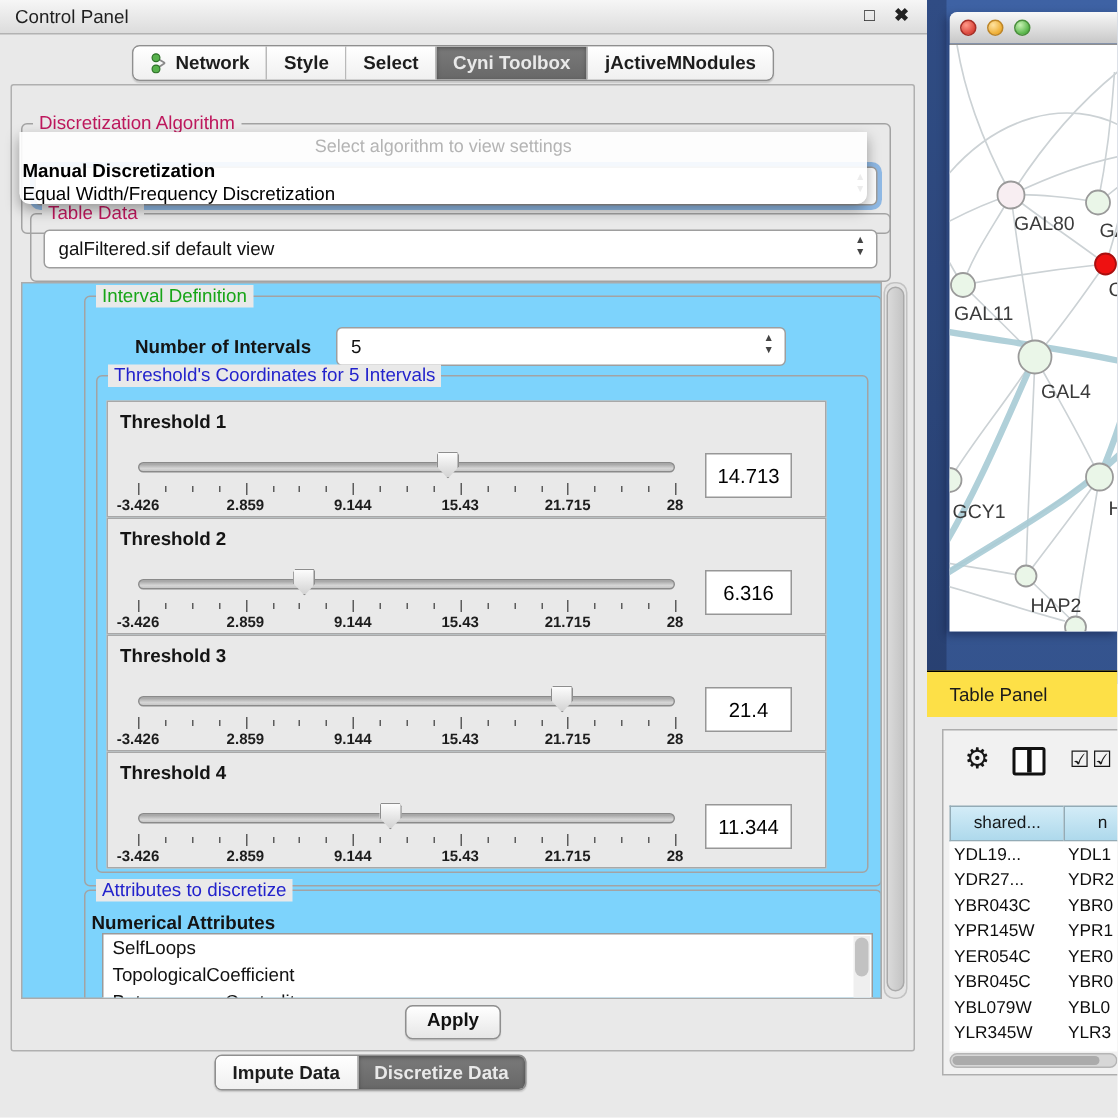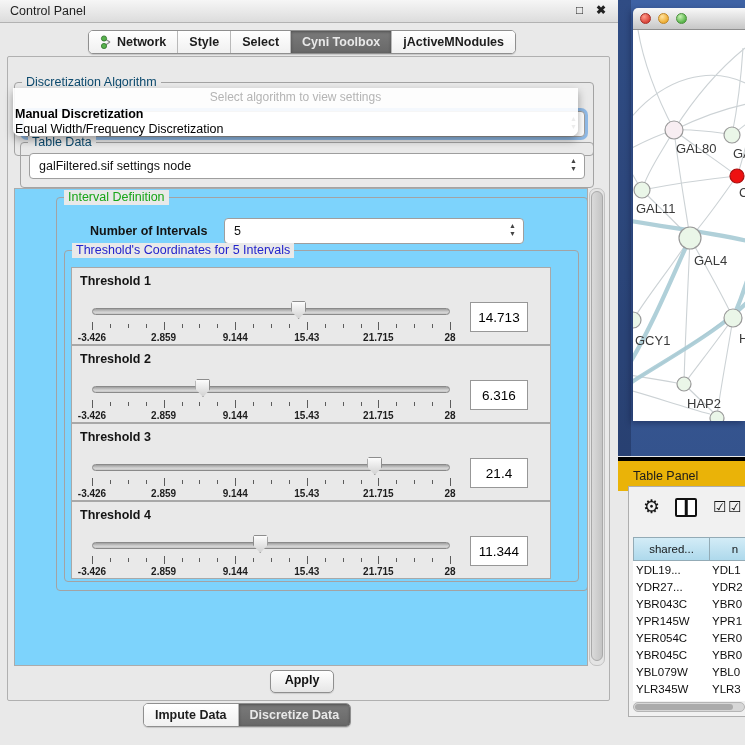--- a/index.html
+++ b/index.html
@@ -17,21 +17,21 @@
   
   .seggroup{display:inline-flex;height:22px;border:1px solid #8f8f8f;border-radius:5px;overflow:hidden;background:#fff;box-shadow:0 1px 1px rgba(0,0,0,.15);}
   .seg{display:flex;align-items:center;gap:4px;padding:0 11px;font-size:12.5px;font-weight:bold;color:#1d1d1d;background:linear-gradient(#ffffff,#f0f0f0);border-right:1px solid #b9b9b9;white-space:nowrap;}
   .seg:last-child{border-right:none;}
   .seg.selected{background:linear-gradient(#7a7a7a,#686868);color:#e9e9e9;box-shadow:inset 0 1px 3px rgba(0,0,0,.35);text-align:center;}
 
   #panel-border{left:7px;top:56px;width:601px;height:643px;border:1px solid #b0b0b0;border-radius:2px;}
 
   
   .group{position:absolute;border:1px solid #a3a3a3;border-radius:4px;}
-  .gtitle{position:absolute;top:-8px;left:7px;background:#e9e9e9;padding:0 4px;font-size:12.5px;color:#0c4a6e;line-height:15px;white-space:nowrap;}
+  .gtitle{position:absolute;top:-8px;left:7px;background:#e9e9e9;padding:0 4px;font-size:12.5px;color:#be185d;line-height:15px;white-space:nowrap;}
   .gtitle.green{color:#17a517;}
   .gtitle.blue{color:#2323cc;}
 
   
   .combo{position:absolute;background:#fff;border:1px solid #9e9e9e;border-radius:4px;font-size:12.5px;color:#111;display:flex;align-items:center;padding-left:9px;box-sizing:border-box;}
   .combo .stepper{position:absolute;right:7px;top:3px;display:flex;flex-direction:column;align-items:center;line-height:8px;font-size:7px;color:#444;}
   .combo.focusring{box-shadow:0 0 0 3px rgba(96,160,228,.65);}
 
   
   #algo-popup{left:13px;top:88px;width:565px;height:48px;background:rgba(255,255,255,.90);border-radius:0 0 7px 7px;box-shadow:0 4px 9px rgba(0,0,0,.35);z-index:40;}
@@ -72,21 +72,21 @@
   #desktop .strip{position:absolute;left:0;top:0;width:13px;height:100%;background:rgba(0,0,20,.22);}
   #net-window{left:633px;top:8px;width:112px;height:413px;border-radius:5px 0 0 0;box-shadow:-2px 2px 6px rgba(0,0,30,.35);}
   #net-titlebar{position:absolute;left:0;top:0;width:112px;height:22px;background:linear-gradient(#f8f8f8,#c7c7c7);border-radius:5px 0 0 0;border-bottom:1px solid #8e8e8e;box-sizing:border-box;}
   .light{position:absolute;top:5px;width:11px;height:11px;border-radius:50%;}
   #light-red{left:7px;background:radial-gradient(circle at 35% 30%,#ff9a8a,#da453a 70%);border:1px solid #a52e26;box-sizing:border-box;}
   #light-yellow{left:25px;background:radial-gradient(circle at 35% 30%,#ffe2a0,#eeae34 70%);border:1px solid #bd8527;box-sizing:border-box;}
   #light-green{left:43px;background:radial-gradient(circle at 35% 30%,#c8f2b4,#58b54a 70%);border:1px solid #4a8f3c;box-sizing:border-box;}
   #net-canvas{position:absolute;left:0;top:22px;width:112px;height:391px;background:#fff;overflow:hidden;}
 
   
-  #tp-titlebar{left:618px;top:457px;width:127px;height:30px;background:#eab308;border-top:4px solid #000000;}
+  #tp-titlebar{left:618px;top:447px;width:127px;height:30px;background:#fde047;border-top:1px solid #000000;}
   #tp-titlebar .t{position:absolute;left:15px;top:8px;font-size:12.5px;color:#1b1b1b;}
   #tp-inner{left:628px;top:486px;width:120px;height:229px;background:#f1f1f1;border:1px solid #aeaeae;}
   #tp-toolbar{position:absolute;left:0;top:0;width:100%;height:48px;}
   #gear{position:absolute;left:14px;top:9px;font-size:19px;color:#161616;line-height:22px;}
   #panes{position:absolute;left:46px;top:11px;width:22px;height:19px;border:2.5px solid #111;border-radius:2px;background:#fff;box-sizing:border-box;}
   #panes:after{content:"";position:absolute;left:50%;top:0;width:2.5px;height:100%;background:#111;transform:translateX(-50%);}
   .cbicon{position:absolute;top:12px;font-size:15px;color:#161616;line-height:15px;}
   #cb1{left:84px;} #cb2{left:99px;}
   #tp-header{position:absolute;left:4px;top:50px;height:24px;display:flex;}
   .hcell{background:linear-gradient(#d3ecf7,#aed9ec);border:1px solid #93abb6;border-right:none;box-sizing:border-box;font-size:11.5px;color:#15181a;display:flex;align-items:center;justify-content:center;}
@@ -145,21 +145,21 @@
       <span class="stepper">
           <span>▲</span>
           <span>▼</span>
         </span>
     </div>
   </div>
 
   <div class="group" style="left:20px;top:142px;width:572px;height:44px;">
     <span class="gtitle">Table Data</span>
     <div class="combo" style="left:8px;top:10px;width:556px;height:26px;">
-      <span>galFiltered.sif settings node</span>
+      <span>galFiltered.sif default view</span>
       <span class="stepper">
           <span>▲</span>
           <span>▼</span>
         </span>
     </div>
   </div>
 
   <div id="algo-popup" class="abs">
     <div class="hint">Select algorithm to view settings</div>
     <div class="opt b">Manual Discretization</div>
@@ -337,20 +337,32 @@
                 <span style="left:60%">15.43</span>
                 <span style="left:80%">21.715</span>
                 <span style="left:100%">28</span>
             </div>
           </div>
           <input class="valbox" value="11.344" style="">
         </div>
       </div>
     </div>
 
+    <div class="group" style="left:41px;top:404px;width:530px;height:90px;">
+      <span class="gtitle blue">Attributes to discretize</span>
+      <span class="boldlabel" style="left:4px;top:14px;">Numerical Attributes</span>
+      <div id="attr-list">
+        <div class="item">SelfLoops</div>
+        <div class="item">TopologicalCoefficient</div>
+        <div class="item">BetweennessCentrality</div>
+        <div class="vscroll-mini">
+            <div class="th"></div>
+          </div>
+      </div>
+    </div>
   </div>
 
   <div id="main-vscroll" class="abs">
       <div class="th"></div>
     </div>
 
   <div id="apply-btn" class="abs">Apply</div>
 
   <div class="abs" style="left:143px;top:703px;">
     <div class="seggroup">

